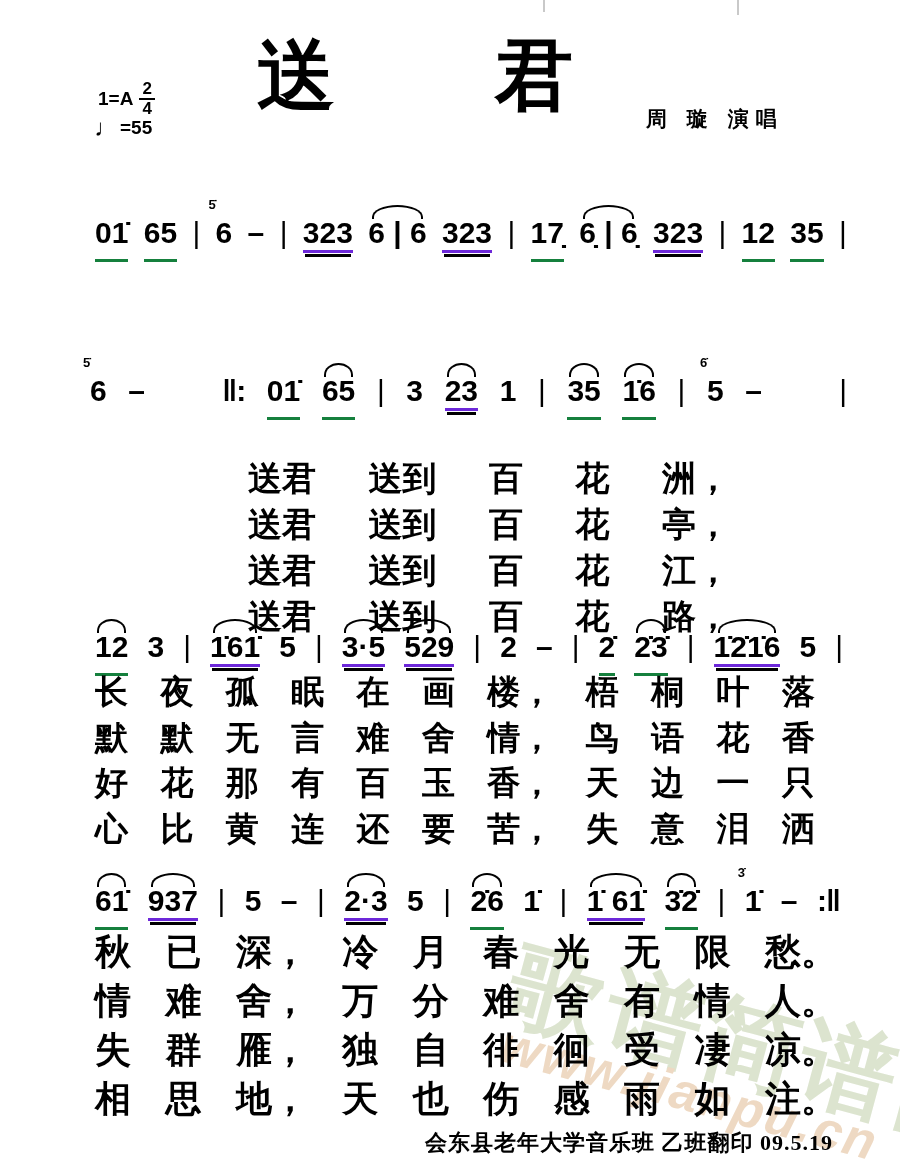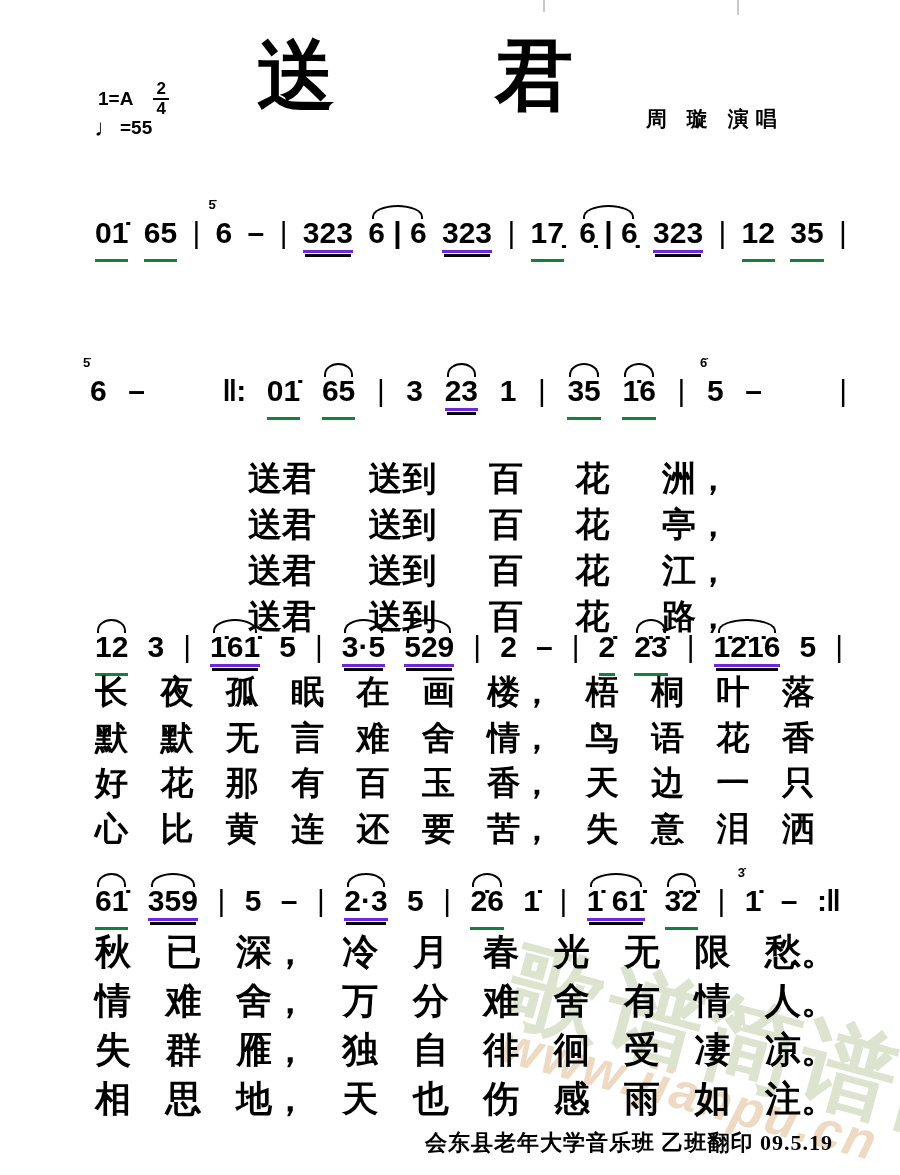--- a/index.html
+++ b/index.html
@@ -1,20 +1,20 @@
 <!DOCTYPE html>
 <html><head>
 <meta charset="utf-8">
 <style>
   html,body{margin:0;padding:0;background:#888;}
   .sheet{position:relative;width:900px;height:1175px;background:#ffffff;overflow:hidden;
          font-family:"Liberation Sans","DejaVu Sans",sans-serif;color:#000;}
   .layer{position:absolute;z-index:2;}
   
-  .keysig{left:98px;top:80px;font-size:19px;font-weight:bold;display:flex;align-items:center;gap:20px;}
+  .keysig{left:98px;top:80px;font-size:19px;font-weight:bold;display:flex;align-items:center;gap:6px;}
   .frac{display:inline-flex;flex-direction:column;align-items:center;line-height:1.05;font-size:17px;}
   .frac .num{border-bottom:2px solid #000;padding:0 3px;}
   .tempo{left:94px;top:114px;font-size:19px;font-weight:bold;display:flex;align-items:center;gap:2px;}
   .tempo .note{font-size:24px;}
   .title{left:0;top:24px;width:830px;display:flex;justify-content:center;gap:160px;
          font-size:78px;font-weight:bold;font-family:"Liberation Serif","DejaVu Serif",serif;}
   .performer{left:646px;top:105px;font-size:21px;font-weight:bold;letter-spacing:7px;
              font-family:Liberation Sans, sans-serif;}
   
   .notation{display:flex;justify-content:space-between;align-items:baseline;
@@ -134,21 +134,21 @@
       <span class="tok bar">|</span>
       <span class="tok u1">2̇</span>
       <span class="tok u1 arc">2̇3̇</span>
       <span class="tok bar">|</span>
       <span class="tok u2 arc">1̇2̇1̇6</span>
       <span class="tok">5</span>
       <span class="tok bar">|</span>
     </div>
   <div class="layer notation" style="left:95px;top:866px;width:745px;">
       <span class="tok u1 arc">61̇</span>
-      <span class="tok u2 arc">359</span>
+      <span class="tok u2 arc">937</span>
       <span class="tok bar">|</span>
       <span class="tok">5</span>
       <span class="tok">–</span>
       <span class="tok bar">|</span>
       <span class="tok u2 arc">2·3</span>
       <span class="tok">5</span>
       <span class="tok bar">|</span>
       <span class="tok u1 arc">2̇6</span>
       <span class="tok">1̇</span>
       <span class="tok bar">|</span>

